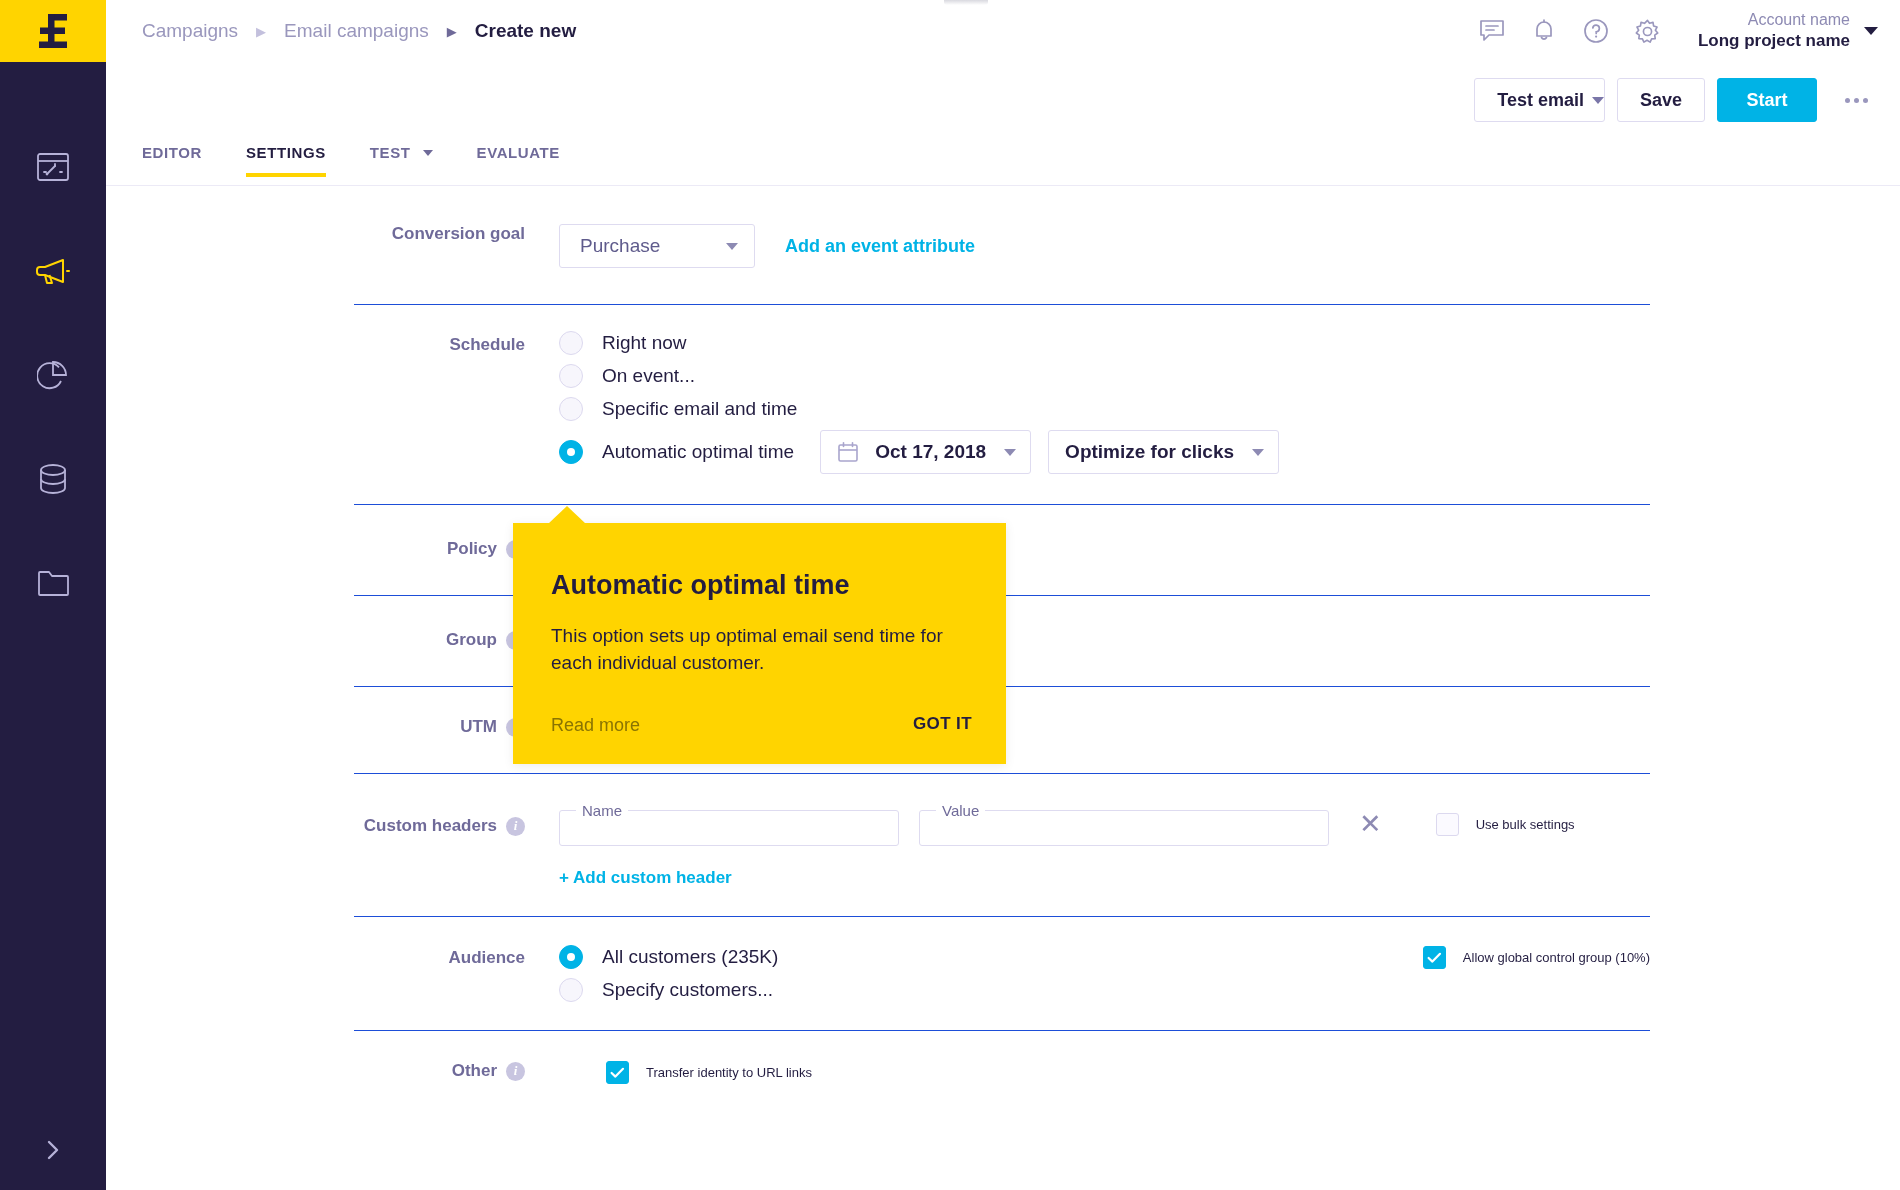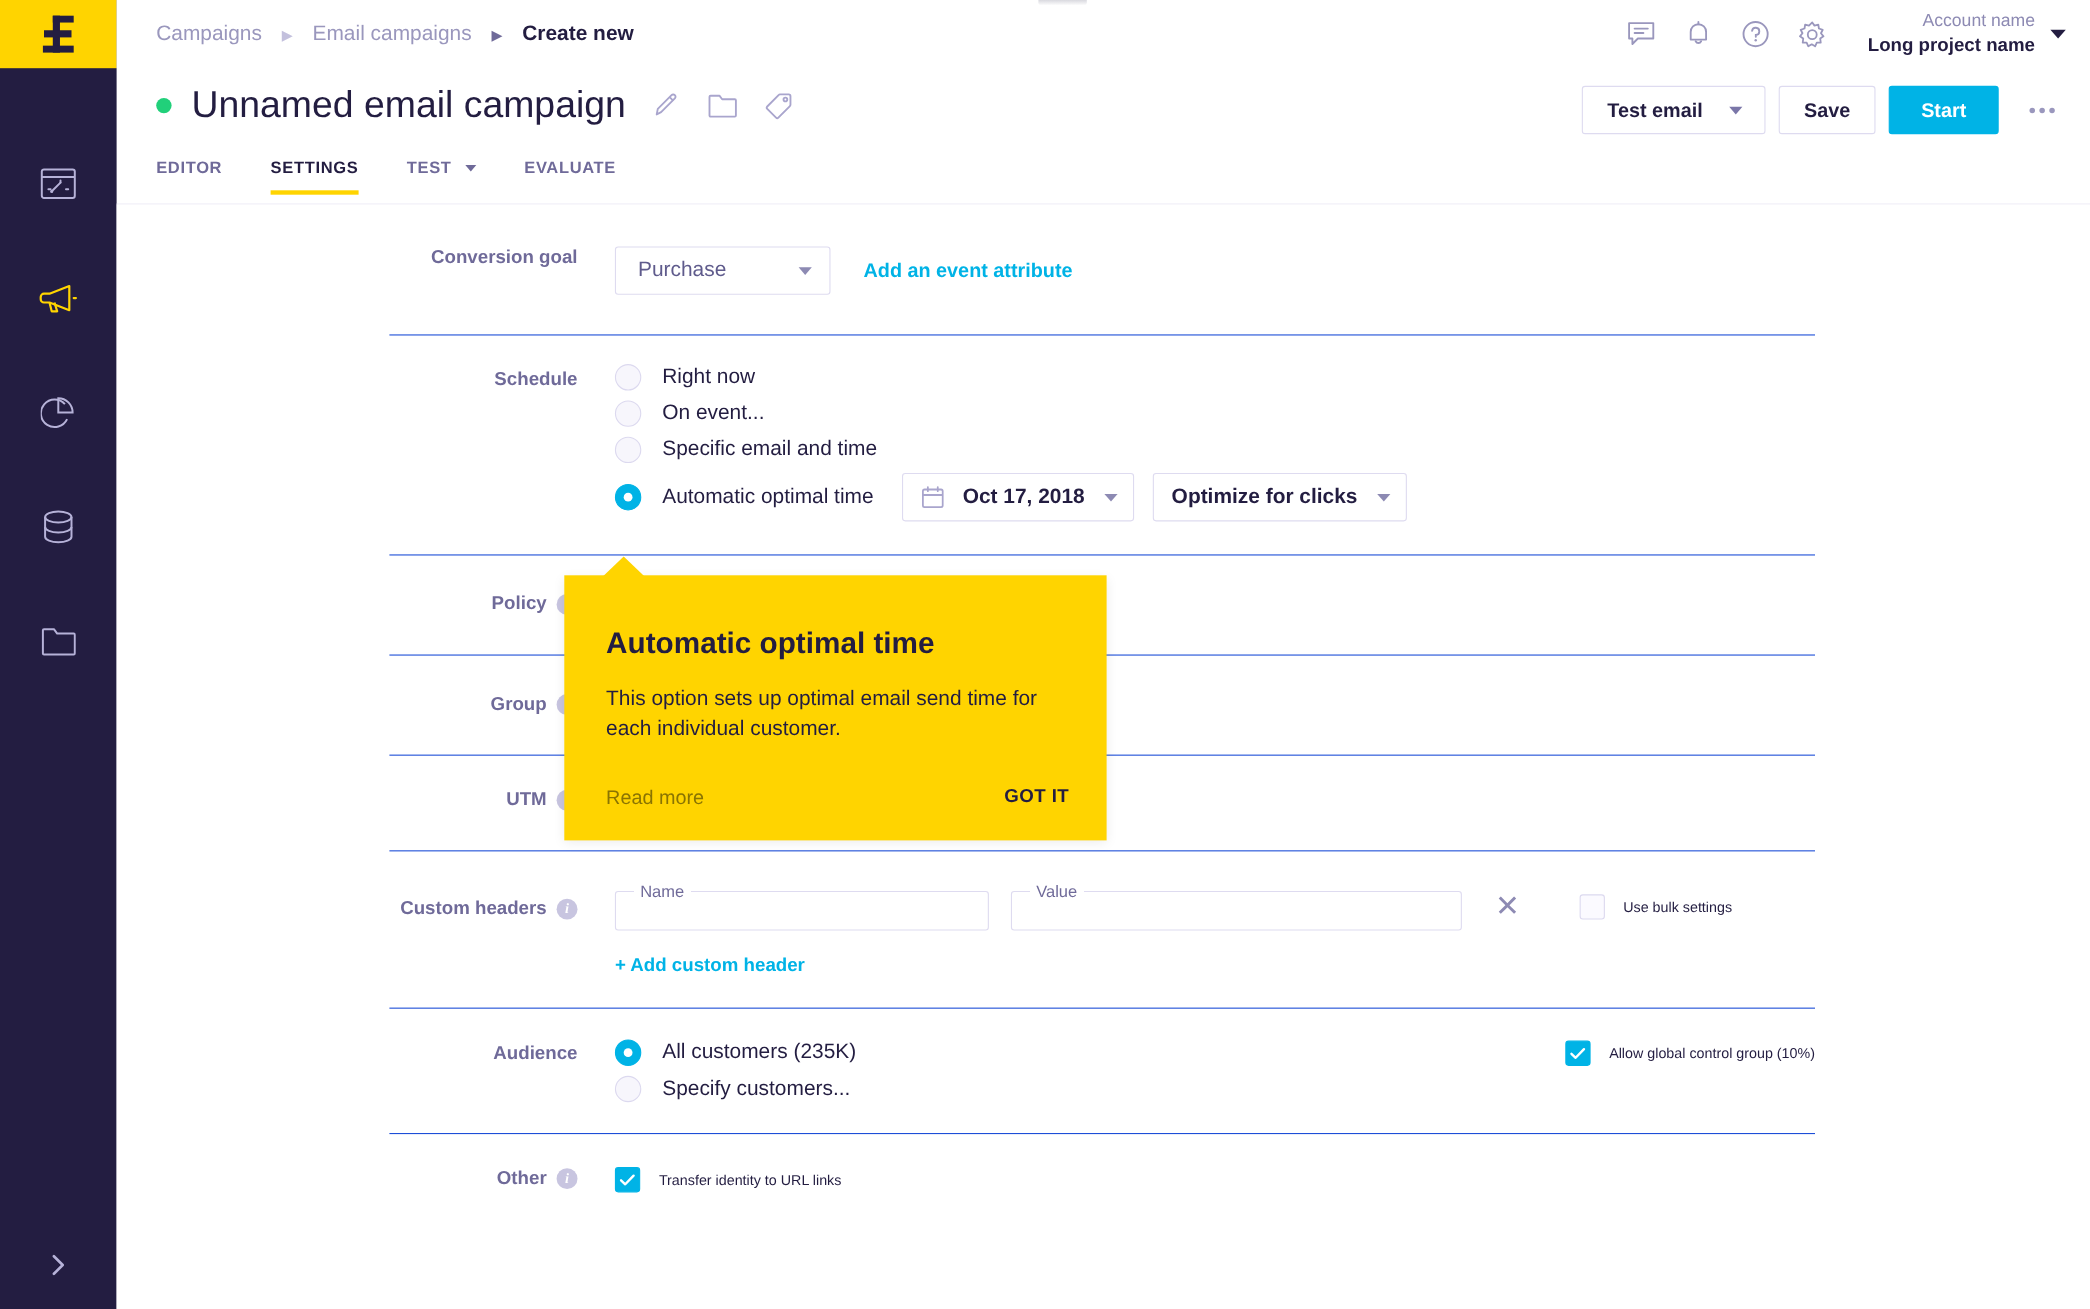--- a/index.html
+++ b/index.html
@@ -88,21 +88,21 @@
   .header-actions {
     position: absolute; right: 22px; top: 16px;
     display: flex; align-items: center; gap: 0;
   }
   .btn {
     height: 44px; border: 1px solid #dedbf0; background: #fff;
     border-radius: 3px; font-size: 18px; font-weight: bold; color: #231d41;
     display: flex; align-items: center; justify-content: center; cursor: pointer;
     padding: 0 22px; white-space: nowrap;
   }
-  .btn.split { padding-right: 20px; gap: 24px; }
+  .btn.split { padding-right: 0; gap: 8px; }
   .btn-primary {
     background: #00b3e6; border-color: #00b3e6; color: #fff;
     min-width: 100px;
   }
   .btn + .btn { margin-left: 12px; }
   .caret-btn {
     width: 0; height: 0; border-left: 6px solid transparent; border-right: 6px solid transparent;
     border-top: 7px solid #7a76a8;
   }
   .kebab {
@@ -139,21 +139,21 @@
     position: absolute; left: 106px; top: 186px; right: 0; bottom: 0;
     background: #fff; overflow: hidden;
   }
   .row {
     position: relative;
     display: flex; align-items: flex-start;
     padding: 0 0 0 0;
     margin: 0 250px 0 248px;
     border-bottom: 1px solid #1d4ed8;
   }
-  .row:last-child { border-bottom: none; }
+  .row:last-child { border-bottom: none; gap: 47px; }
   .row-label {
     width: 205px; flex: none; text-align: right; padding-right: 34px;
     font-size: 17px; font-weight: bold; color: #6f6a99;
     display: flex; align-items: center; justify-content: flex-end; gap: 9px;
     white-space: nowrap;
   }
   .info-i {
     width: 19px; height: 19px; border-radius: 50%; background: #c8c5e0; color: #fff;
     font-size: 13px; font-style: italic; font-weight: bold;
     display: inline-flex; align-items: center; justify-content: center; flex: none;
@@ -365,41 +365,20 @@
         <div>
           <div class="account-name">Account name</div>
           <div class="project-name">Long project name</div>
         </div>
         <span class="caret-down-sm"></span>
       </div>
     </div>
   </header>
 
   <div class="page-header">
-    <div class="title-row">
-      <span class="status-dot"></span>
-      <span class="page-title">Unnamed email campaign</span>
-      <span class="title-icon">
-        <svg width="26" height="26" viewBox="0 0 26 26" fill="none" stroke="#a9a5cd" stroke-width="1.7">
-          <path d="M4 21 l1 -5 L17.5 3.5 a2.1 2.1 0 0 1 3 3 L8 19 z" stroke-linejoin="round"></path>
-          <line x1="16" y1="5.5" x2="19" y2="8.5"></line>
-        </svg>
-      </span>
-      <span class="title-icon">
-        <svg width="28" height="24" viewBox="0 0 28 24" fill="none" stroke="#a9a5cd" stroke-width="1.7">
-          <path d="M2 21 V4 a1 1 0 0 1 1 -1 h8 l2.5 3.2 H25 a1 1 0 0 1 1 1 V21 a1 1 0 0 1 -1 1 H3 a1 1 0 0 1 -1 -1 z" stroke-linejoin="round"></path>
-        </svg>
-      </span>
-      <span class="title-icon">
-        <svg width="27" height="26" viewBox="0 0 27 26" fill="none" stroke="#a9a5cd" stroke-width="1.7">
-          <path d="M2.5 13.8 L13 3.3 a1.5 1.5 0 0 1 1.1 -0.5 H22 a1.6 1.6 0 0 1 1.6 1.6 v7.9 a1.5 1.5 0 0 1 -0.5 1.1 L12.6 23.9 a1.5 1.5 0 0 1 -2.1 0 L2.5 15.9 a1.5 1.5 0 0 1 0 -2.1 z" stroke-linejoin="round"></path>
-          <circle cx="19" cy="7.5" r="1.7"></circle>
-        </svg>
-      </span>
-    </div>
 
     <div class="header-actions">
       <div class="btn split">
         <span>Test email</span>
         <span class="caret-btn"></span>
       </div>
       <div class="btn">
         <span>Save</span>
       </div>
       <div class="btn btn-primary">

